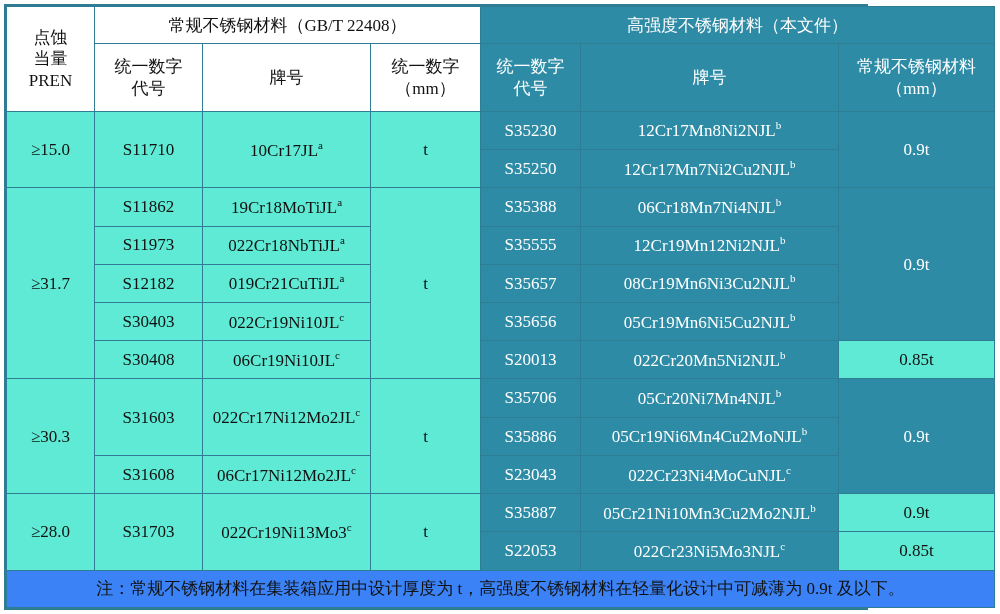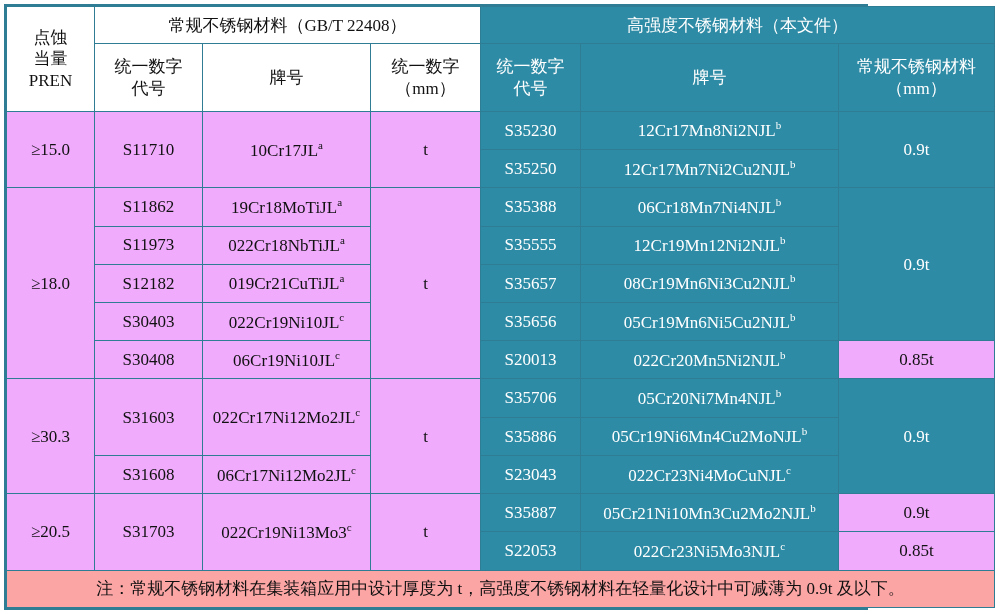--- a/index.html
+++ b/index.html
@@ -26,27 +26,27 @@
     text-align:center;
     vertical-align:middle;
     font-size:17px;
     padding:2px 3px;
     line-height:1.25;
   }
   
   .hdr-plain{background:#ffffff;color:#111;font-size:17px;}
   .hdr-teal{background:#2e8ba5;color:#ffffff;font-size:17px;}
   .cell-teal{background:#2e8ba5;color:#ffffff;}
-  .cell-white{background:#f0abfc;color:#111;}
+  .cell-white{background:#5eead4;color:#111;}
   .sup{font-size:11px;vertical-align:super;}
   .note{
     text-align:left;
     font-size:16.5px;
     padding:6px 10px;
-    background:#fca5a5;
+    background:#3b82f6;
   }
 </style>
 </head>
 <body>
 
 <div class="wrap">
 <table class="main">
   <colgroup>
     <col style="width:88px">
     <col style="width:108px">
@@ -97,21 +97,21 @@
       <td class="cell-teal">S35230</td>
       <td class="cell-teal"><span>12Cr17Mn8Ni2NJL</span><span class="sup">b</span></td>
       <td class="cell-teal" rowspan="2">0.9t</td>
     </tr>
     <tr>
       <td class="cell-teal">S35250</td>
       <td class="cell-teal"><span>12Cr17Mn7Ni2Cu2NJL</span><span class="sup">b</span></td>
     </tr>
 
     <tr>
-      <td class="cell-white" rowspan="5">≥18.0</td>
+      <td class="cell-white" rowspan="5">≥31.7</td>
       <td class="cell-white">S11862</td>
       <td class="cell-white"><span>19Cr18MoTiJL</span><span class="sup">a</span></td>
       <td class="cell-white" rowspan="5">t</td>
       <td class="cell-teal">S35388</td>
       <td class="cell-teal"><span>06Cr18Mn7Ni4NJL</span><span class="sup">b</span></td>
       <td class="cell-teal" rowspan="4">0.9t</td>
     </tr>
     <tr>
       <td class="cell-white">S11973</td>
       <td class="cell-white"><span>022Cr18NbTiJL</span><span class="sup">a</span></td>
@@ -152,21 +152,21 @@
       <td class="cell-teal"><span>05Cr19Ni6Mn4Cu2MoNJL</span><span class="sup">b</span></td>
     </tr>
     <tr>
       <td class="cell-white">S31608</td>
       <td class="cell-white"><span>06Cr17Ni12Mo2JL</span><span class="sup">c</span></td>
       <td class="cell-teal">S23043</td>
       <td class="cell-teal"><span>022Cr23Ni4MoCuNJL</span><span class="sup">c</span></td>
     </tr>
 
     <tr>
-      <td class="cell-white" rowspan="2">≥20.5</td>
+      <td class="cell-white" rowspan="2">≥28.0</td>
       <td class="cell-white" rowspan="2">S31703</td>
       <td class="cell-white" rowspan="2"><span>022Cr19Ni13Mo3</span><span class="sup">c</span></td>
       <td class="cell-white" rowspan="2">t</td>
       <td class="cell-teal">S35887</td>
       <td class="cell-teal"><span>05Cr21Ni10Mn3Cu2Mo2NJL</span><span class="sup">b</span></td>
       <td class="cell-white">0.9t</td>
     </tr>
     <tr>
       <td class="cell-teal">S22053</td>
       <td class="cell-teal"><span>022Cr23Ni5Mo3NJL</span><span class="sup">c</span></td>

